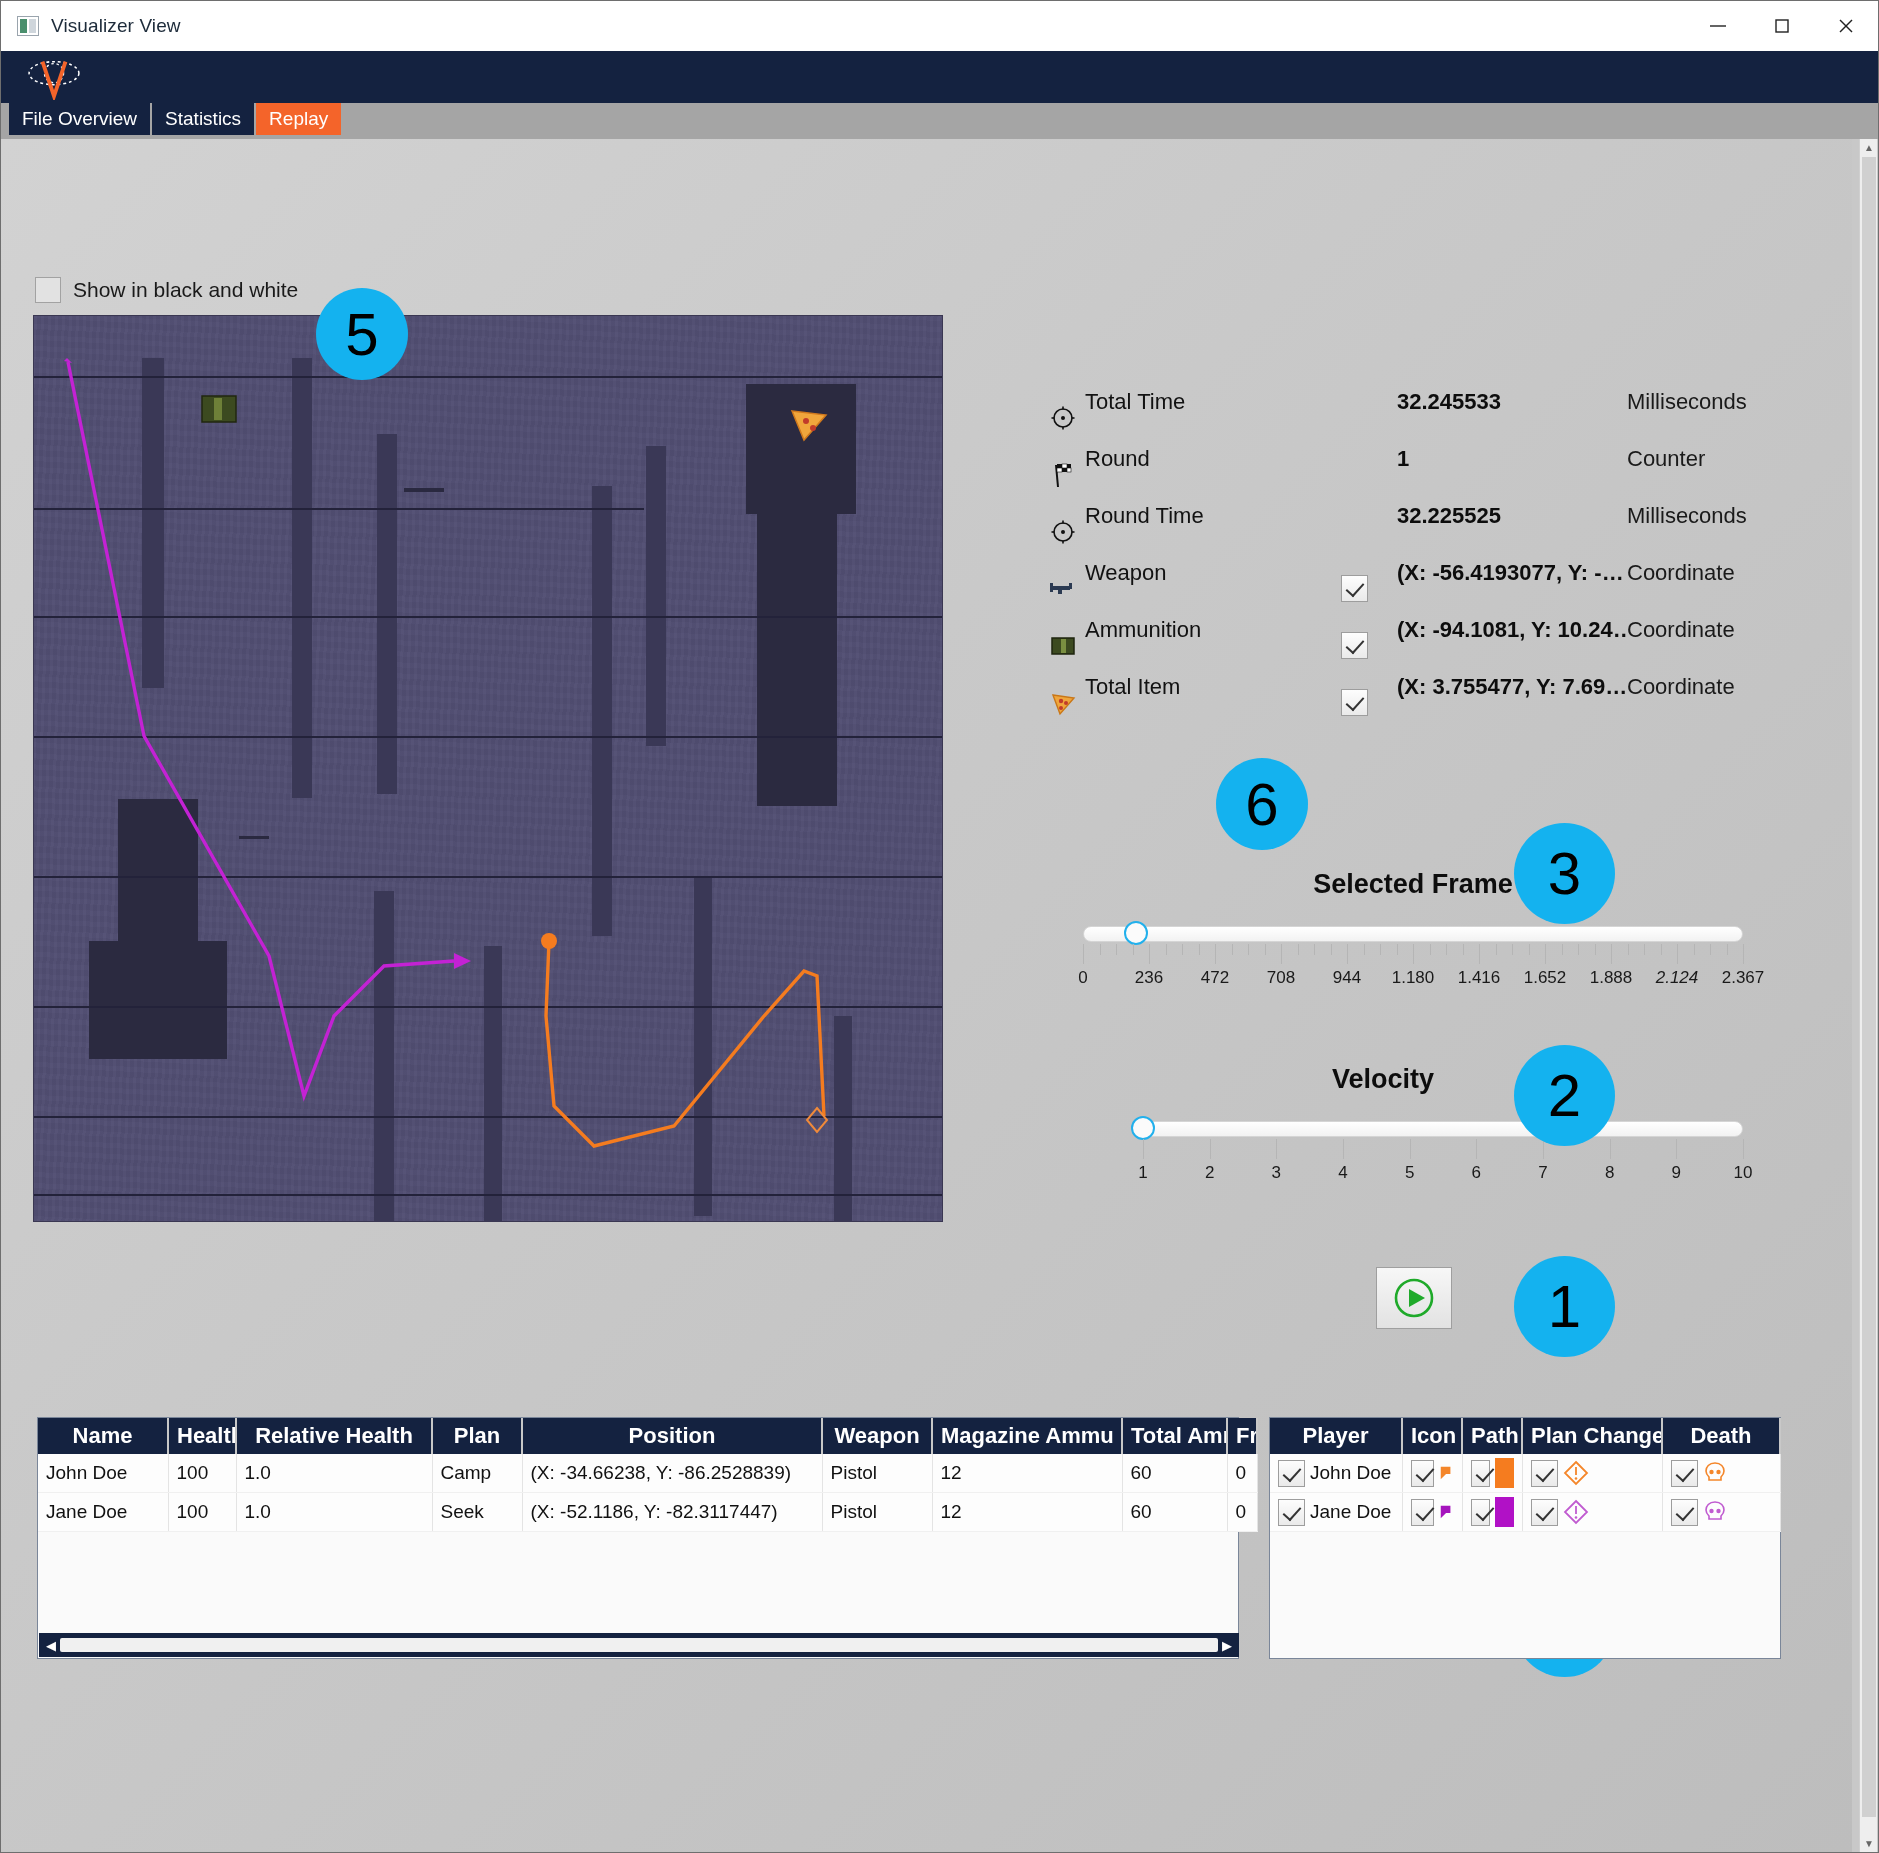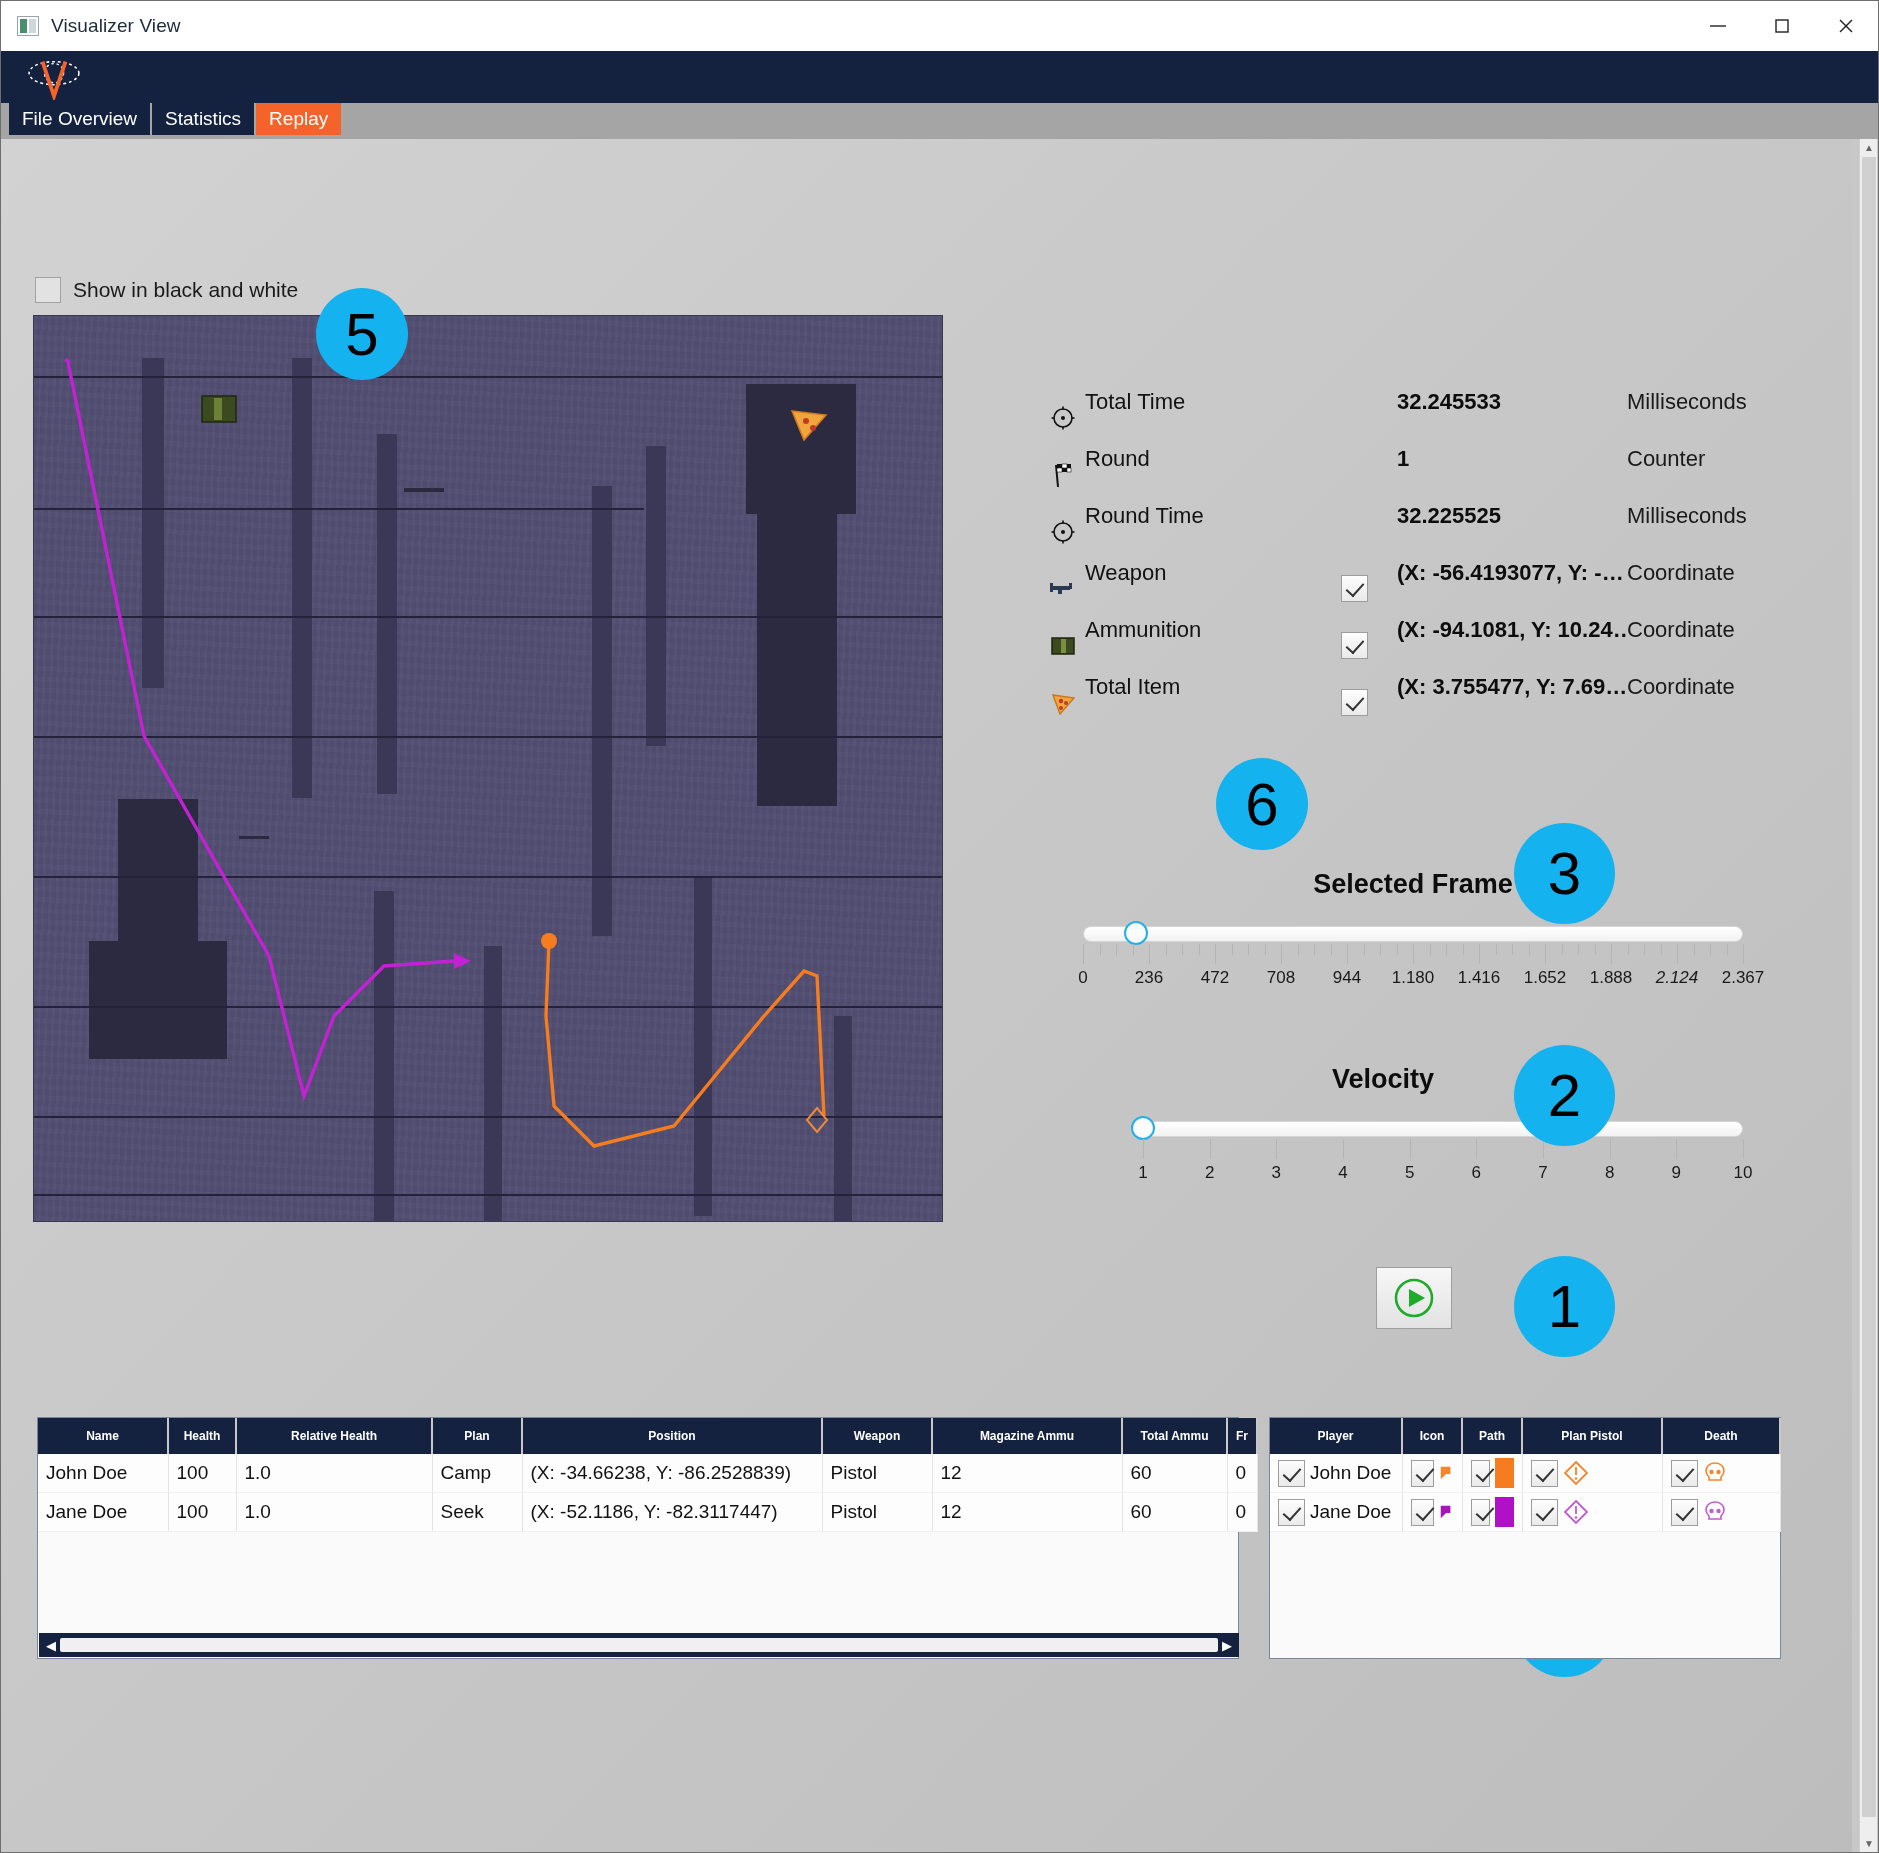--- a/index.html
+++ b/index.html
@@ -220,21 +220,21 @@
   .tbl-panel {
     position: absolute;
     background: #fafafa;
     border: 1px solid #7a8699;
     box-sizing: border-box;
   }
   table.grid { border-collapse: collapse; width: 100%; table-layout: fixed; }
   table.grid thead th {
     background: #142240;
     color: #ffffff;
-    font-size: 12px;
+    font-size: 22px;
     font-weight: bold;
     height: 36px;
     border-right: 2px solid #c8c8c8;
     padding: 0 8px;
     white-space: nowrap;
     overflow: hidden;
   }
   table.grid tbody td {
     font-size: 19px; color: #111;
     height: 38px;
@@ -654,21 +654,21 @@
             <col style="width:60px">
             <col style="width:60px">
             <col style="width:140px">
             <col style="width:118px">
         </colgroup>
         <thead>
           <tr>
             <th>Player</th>
             <th>Icon</th>
             <th>Path</th>
-            <th>Plan Pistol</th>
+            <th>Plan Change</th>
             <th>Death</th>
           </tr>
         </thead>
         <tbody>
           <tr>
             <td>
               <span class="cellflex">
                 <span class="cb-sm checked"></span>
                 <span>John Doe</span>
               </span>

